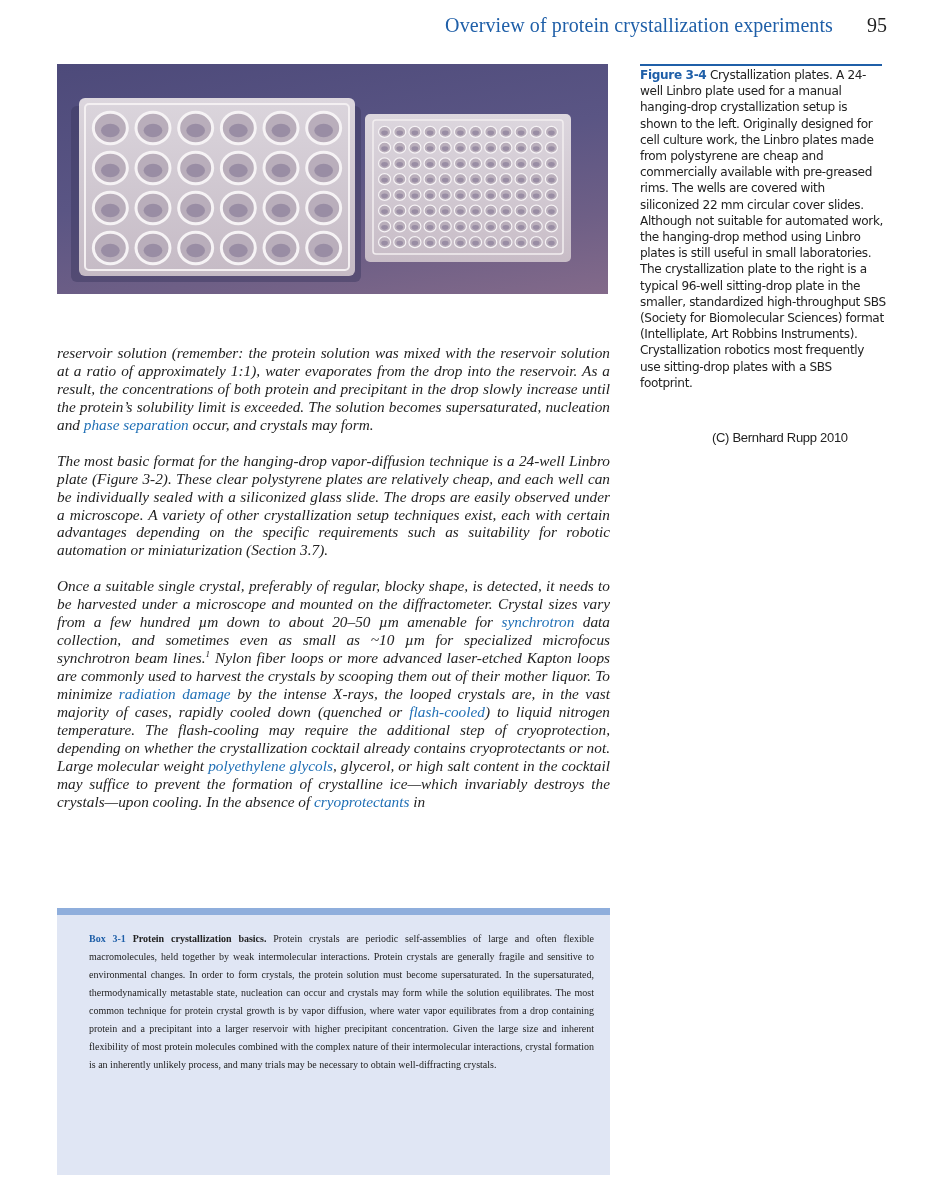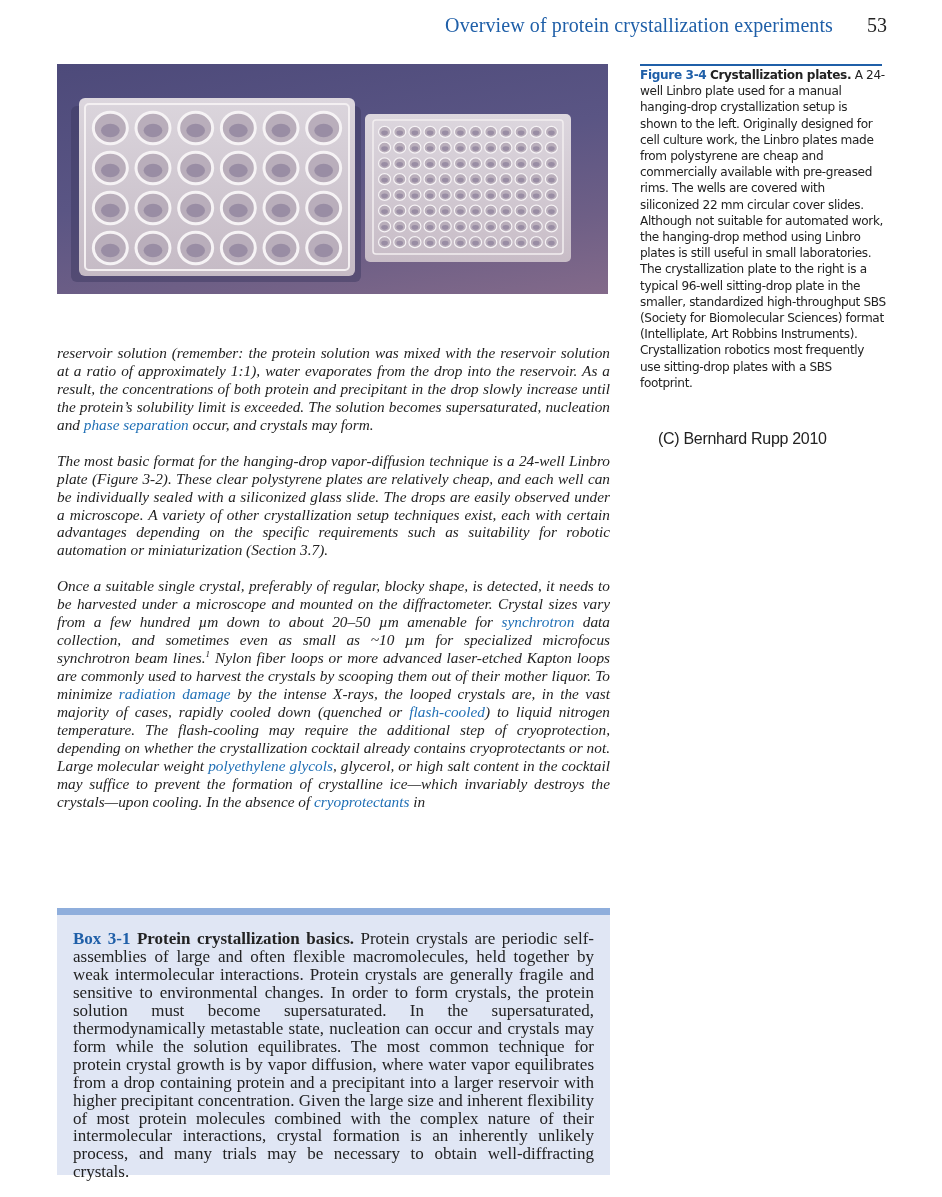--- a/index.html
+++ b/index.html
@@ -21,53 +21,53 @@
 
   .caption-rule {
     position: absolute; left: 640px; top: 64px; width: 242px; height: 1.5px; background: #1f5fa8;
   }
   .caption {
     position: absolute; left: 640px; top: 67px; width: 246px;
     font-family: "DejaVu Sans", "Liberation Sans", sans-serif;
     font-size: 12.1px; line-height: 16.2px; color: #222; letter-spacing: -0.35px;
   }
   .caption .fig-label { color: #1f5fa8; font-weight: bold; }
-  .caption .fig-title { font-weight: bold; }
+  .caption .fig-title { font-weight: normal; }
 
   .copyright {
-    position: absolute; left: 658px; top: 430px;
-    font-family: "Liberation Sans", sans-serif; font-size: 16px; color: #222; letter-spacing: -0.3px;
+    position: absolute; left: 712px; top: 430px;
+    font-family: "Liberation Sans", sans-serif; font-size: 13px; color: #222; letter-spacing: -0.3px;
   }
 
   .body-text {
     position: absolute; left: 57px; width: 553px;
     font-size: 15.3px; line-height: 17.95px; text-align: justify; color: #222;
   }
   .body-text p { margin-bottom: 17.9px; }
   .link { color: #1f6fb5; }
   sup { font-size: 9px; vertical-align: super; line-height: 0; }
 
   .box {
     position: absolute; left: 57px; top: 908px; width: 553px; height: 267px;
     background: #e0e6f4;
   }
   .box-bar { height: 7px; background: #8faedc; }
   .box-text {
-    padding: 15px 16px 0 16px;
-    font-size: 17px; line-height: 17.95px; text-align: justify; color: #222;
+    padding: 15px 16px 0 32px;
+    font-size: 10px; line-height: 17.95px; text-align: justify; color: #222;
   }
   .box-label { color: #1f5fa8; font-weight: bold; }
   .box-title { font-weight: bold; }
 </style>
 </head>
 <body>
 
 <div class="running-head">
   <span class="running-title">Overview of protein crystallization experiments</span>
-  <span class="page-number">53</span>
+  <span class="page-number">95</span>
 </div>
 
 <div class="figure-photo" title="Photograph of a 24-well Linbro plate (left) and a 96-well sitting-drop plate (right) on a purple background">
   <svg width="551" height="230" viewBox="0 0 551 230">
     <defs>
       <linearGradient id="plateGrad" x1="0" y1="0" x2="0" y2="1">
         <stop offset="0" stop-color="#e8e2e6"></stop>
         <stop offset="1" stop-color="#cfc4cc"></stop>
       </linearGradient>
     </defs>

